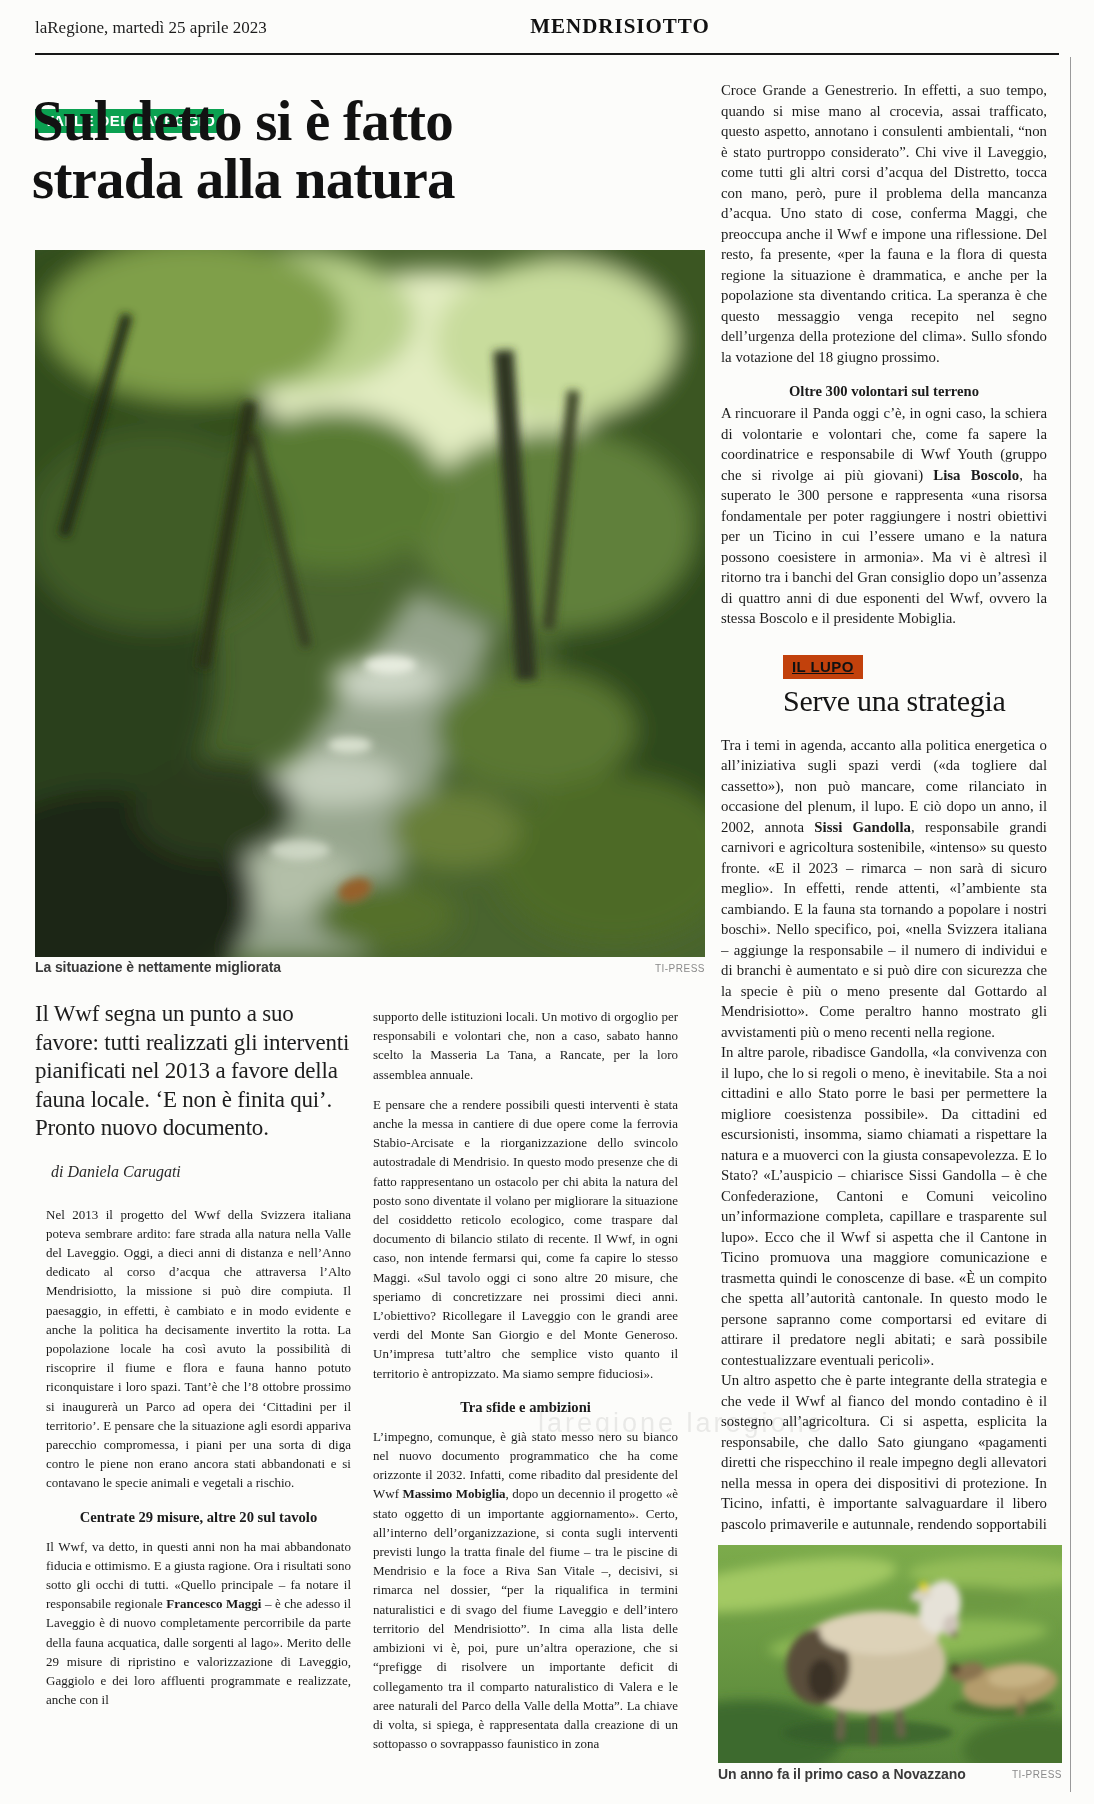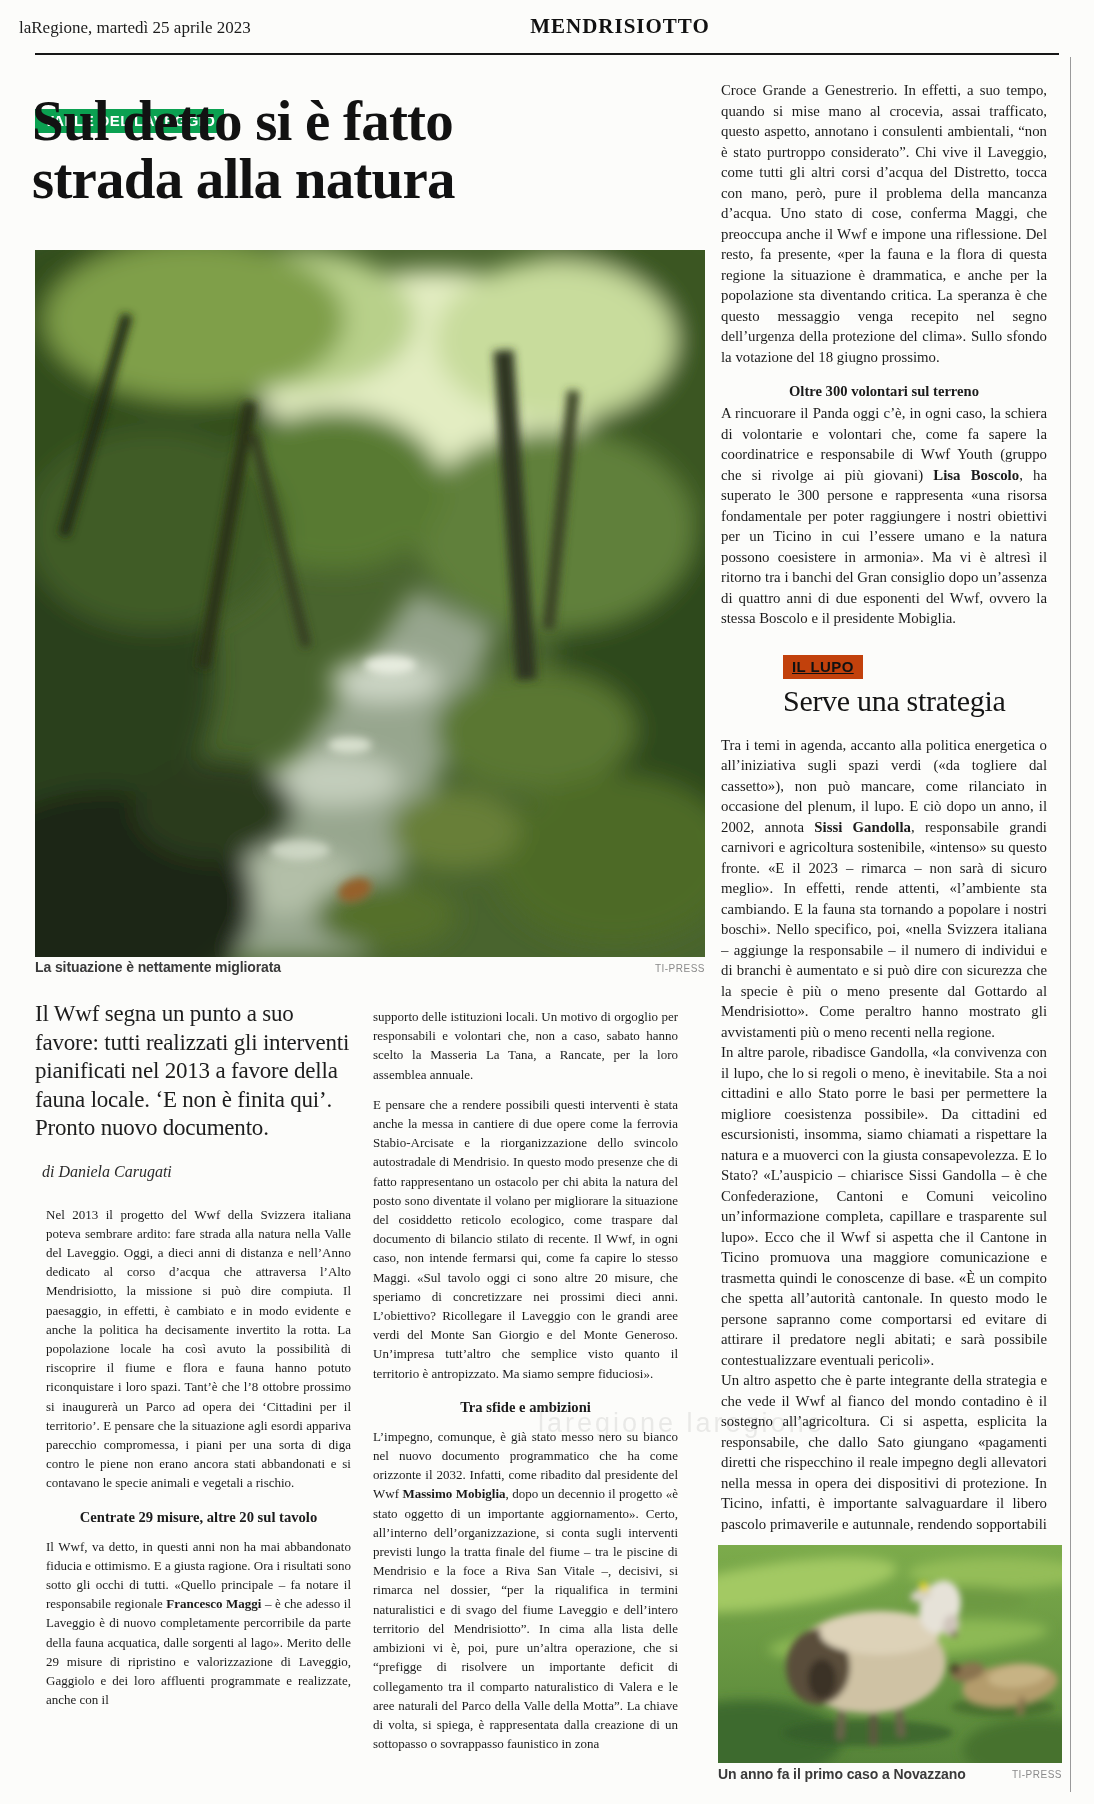--- a/index.html
+++ b/index.html
@@ -1,18 +1,18 @@
 <!DOCTYPE html>
 <html lang="it"><head>
 <meta charset="utf-8">
 <style>
   html,body{margin:0;padding:0;background:#d9d9d6;}
   .page{position:relative;width:1094px;height:1804px;background:#fcfcfa;overflow:hidden;
         font-family:"Liberation Serif",serif;color:#1b1b1b;margin:0 auto;}
-  .masthead{position:absolute;left:19px;top:18px;font-size:17px;color:#1c1c1c;}
+  .masthead{position:absolute;left:35px;top:18px;font-size:17px;color:#1c1c1c;}
   .section-title{position:absolute;left:300px;top:14px;width:640px;text-align:center;
         font-size:21px;font-weight:bold;letter-spacing:1px;color:#111;}
   .header-rule{position:absolute;left:35px;top:53px;width:1024px;height:2px;background:#161616;}
   .page-edge-rule{position:absolute;left:1070px;top:57px;width:1px;height:1735px;background:#9a9a9a;}
 
   .kicker{display:inline-block;font-family:"Liberation Sans",sans-serif;font-weight:bold;
         font-size:15px;letter-spacing:.4px;padding:3px 9px 4px;}
   .kicker-main{position:absolute;left:35px;top:63px;color:#fff;}
   .headline-main{position:absolute;left:32px;top:92px;width:660px;font-size:57px;font-weight:bold;
         line-height:58px;letter-spacing:-.8px;color:#121212;}
@@ -22,21 +22,21 @@
   .caption-row{position:absolute;display:flex;justify-content:space-between;align-items:baseline;}
   .caption-row.cap1{left:35px;top:959px;width:670px;}
   .caption-row.cap2{left:718px;top:1766px;width:344px;align-items:center;}
   .caption{font-family:"Liberation Sans",sans-serif;font-weight:bold;font-size:14px;color:#3a3a3a;letter-spacing:-.1px;}
   .credit{font-family:"Liberation Sans",sans-serif;font-size:10px;color:#8a8a8a;letter-spacing:.5px;}
 
   .columns{position:absolute;left:35px;top:996px;width:670px;height:796px;overflow:hidden;
         display:flex;gap:0;}
   .col{width:327px;flex:0 0 327px;}
   .standfirst{font-size:23px;line-height:28.5px;letter-spacing:-.2px;margin:4px 0 20px;color:#1d1d1d;}
-  .byline{font-style:italic;font-size:16px;margin:0 7px 24px;color:#2a2a2a;}
+  .byline{font-style:italic;font-size:16px;margin:0 16px 24px;color:#2a2a2a;}
   .bodytext{font-size:13px;line-height:19.2px;text-align:justify;margin:11px;
         hyphens:auto;-webkit-hyphens:auto;}
   .subhead{font-size:14.6px;font-weight:bold;text-align:center;margin:16px 0 3px;}
 
   .rightcol{position:absolute;left:721px;top:80px;width:326px;height:1458px;overflow:hidden;}
   .bodytext2{font-size:14.8px;line-height:20.5px;text-align:justify;margin:0;
         hyphens:auto;-webkit-hyphens:auto;}
   .kicker-lupo{margin:26px 0 0 62px;color:#111;}
   .headline-lupo{margin:4px 0 16px 62px;font-size:30px;line-height:36px;letter-spacing:-.3px;color:#151515;}
 

